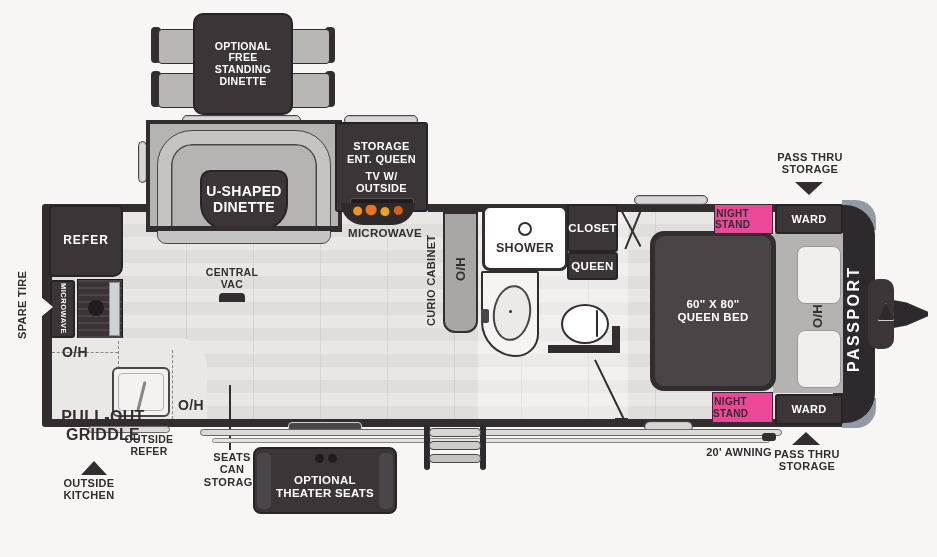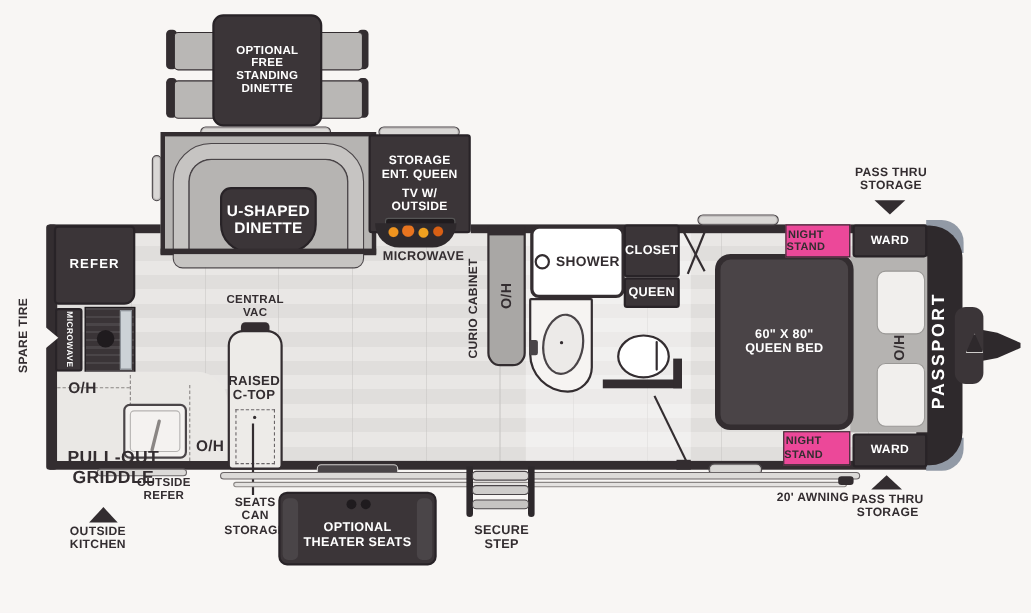--- a/index.html
+++ b/index.html
@@ -12,21 +12,21 @@
   .darkbox{position:absolute;background:#3b3538;border:2px solid #282327;border-radius:5px;
            display:flex;align-items:center;justify-content:center;box-sizing:border-box;}
   .litebox{position:absolute;background:#ec4899;border:1.5px solid #332d30;
            display:flex;align-items:center;box-sizing:border-box;}
   .vup{writing-mode:vertical-rl;transform:rotate(180deg);}   
   .vdn{writing-mode:vertical-rl;}                            
   .wall{position:absolute;background:#332d30;}
   .pill{position:absolute;background:#d9d7d5;border:1.5px solid #47424531;outline:1.5px solid #4a4548;border-radius:5px;box-sizing:border-box;}
   .dash{position:absolute;border:0;}
   .tri{position:absolute;width:0;height:0;}
-  .flex{display:flex;align-items:center;justify-content:center;}
+  .flex{display:flex;align-items:center;justify-content:center;flex-direction:column;}
 </style>
 </head>
 <body>
 
 <div id="stage">
 
   <div class="abs" style="left:52px;top:211px;width:791px;height:209px;
               background:
                 repeating-linear-gradient(90deg, rgba(200,198,196,.55) 0 1px, transparent 1px 67px),
                 repeating-linear-gradient(180deg,#e9e7e5 0 13px,#e0dedc 13px 26px);
@@ -115,27 +115,20 @@
   <div class="abs" style="left:112px;top:367px;width:58px;height:50px;background:#f4f2f0;border:2px solid #4a4548;border-radius:6px;box-sizing:border-box;">
     <div class="abs" style="left:4px;top:4px;right:4px;bottom:4px;border:1px solid #b5b3b1;border-radius:4px;"></div>
     <div class="abs" style="left:26px;top:12px;width:3px;height:30px;background:#8a8684;transform:rotate(14deg);border-radius:2px;"></div>
   </div>
   <div class="lbl" style="left:58px;top:345px;width:34px;font-size:14px;">O/H</div>
   <div class="lbl" style="left:174px;top:398px;width:34px;font-size:14px;">O/H</div>
 
   <div class="lbl" style="left:195px;top:267px;width:74px;font-size:10.5px;">CENTRAL
 VAC</div>
   <div class="abs" style="left:219px;top:293px;width:26px;height:9px;background:#332d30;border-radius:4px 4px 0 0;"></div>
-  <div class="abs" style="left:207px;top:300px;width:50px;height:127px;background:#edebe8;border:2.5px solid #332d30;
-              border-radius:14px 14px 4px 4px;box-sizing:border-box;">
-    <div class="lbl" style="left:-6px;top:38px;width:56px;font-size:12px;">RAISED
-C-TOP</div>
-    <div class="dash" style="left:5px;top:70px;width:34px;height:48px;border:1.5px dashed #6a6567;"></div>
-    <div class="abs" style="left:21px;top:76px;width:3px;height:3px;background:#332d30;border-radius:50%;"></div>
-  </div>
   <div class="abs" style="left:229px;top:385px;width:1.5px;height:65px;background:#332d30;"></div>
   <div class="lbl" style="left:194px;top:451px;width:76px;font-size:11px;">SEATS
 CAN
 STORAGE</div>
 
   <div class="abs" style="left:288px;top:422px;width:72px;height:8px;background:#4a4548;border-radius:4px;border:1px solid #cfcdcb;"></div>
 
   <div class="lbl vup" style="left:423px;top:222px;width:16px;height:116px;font-size:11px;display:flex;align-items:center;justify-content:center;">CURIO CABINET</div>
   <div class="abs" style="left:443px;top:205px;width:35px;height:128px;background:#a9a7a5;border:2px solid #332d30;
               border-radius:3px 3px 12px 12px;box-sizing:border-box;">
@@ -213,21 +206,20 @@
   <div class="lbl" style="left:56px;top:477px;width:66px;font-size:11px;">OUTSIDE
 KITCHEN</div>
 
   <div class="abs" style="left:424px;top:424px;width:62px;height:48px;">
     <div class="abs" style="left:0;top:0;width:6px;height:46px;background:#2e292c;border-radius:0 0 3px 3px;"></div>
     <div class="abs" style="right:0;top:0;width:6px;height:46px;background:#2e292c;border-radius:0 0 3px 3px;"></div>
     <div class="abs" style="left:5px;top:4px;width:52px;height:9px;background:#d8d6d4;border:1px solid #4a4548;border-radius:4px;box-sizing:border-box;"></div>
     <div class="abs" style="left:5px;top:17px;width:52px;height:9px;background:#cfcdcb;border:1px solid #4a4548;border-radius:4px;box-sizing:border-box;"></div>
     <div class="abs" style="left:5px;top:30px;width:52px;height:9px;background:#c6c4c2;border:1px solid #4a4548;border-radius:4px;box-sizing:border-box;"></div>
   </div>
-  <div class="lbl" style="left:414px;top:476px;width:84px;font-size:11.5px;">SECURE STEP</div>
 
   <div class="darkbox" style="left:253px;top:447px;width:144px;height:67px;border-radius:8px;">
     <div class="abs" style="left:2px;top:4px;width:14px;height:56px;background:#4a4548;border-radius:5px;"></div>
     <div class="abs" style="right:2px;top:4px;width:14px;height:56px;background:#4a4548;border-radius:5px;"></div>
     <div class="abs" style="left:60px;top:5px;width:9px;height:9px;background:#1f1b1e;border-radius:50%;"></div>
     <div class="abs" style="left:73px;top:5px;width:9px;height:9px;background:#1f1b1e;border-radius:50%;"></div>
     <div class="lbl wlbl" style="position:static;font-size:11.5px;margin-top:12px;">OPTIONAL
 THEATER SEATS</div>
   </div>
 

